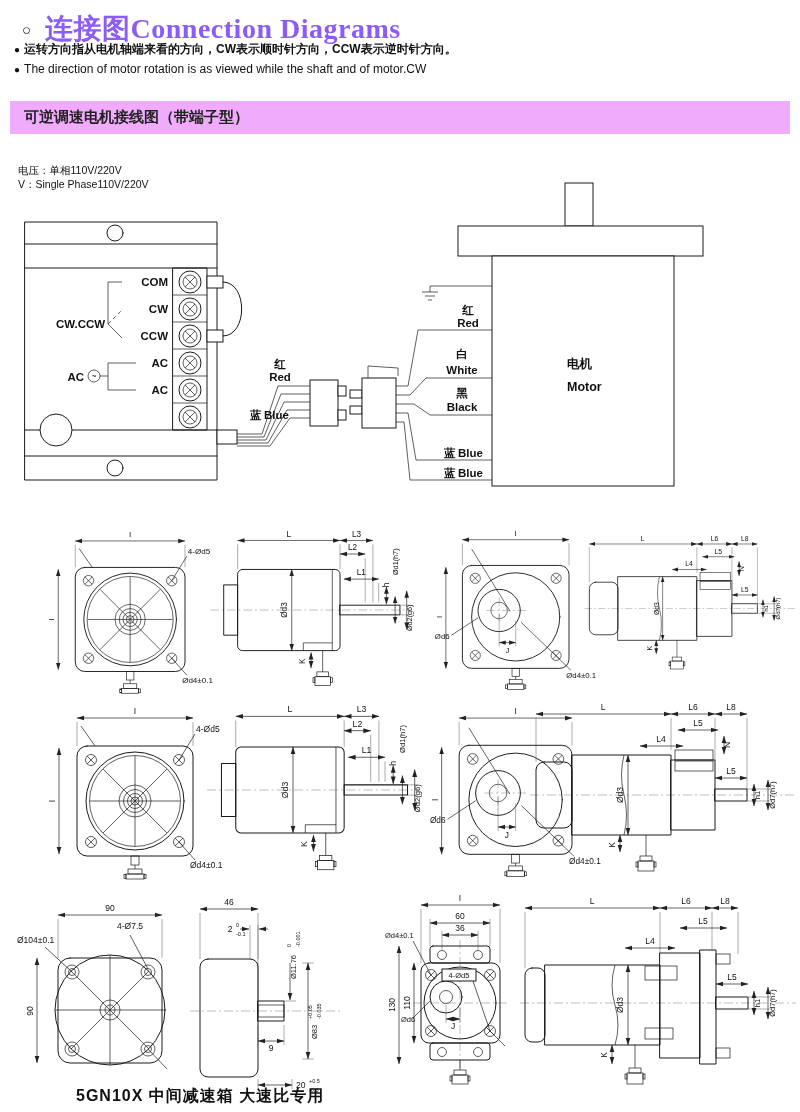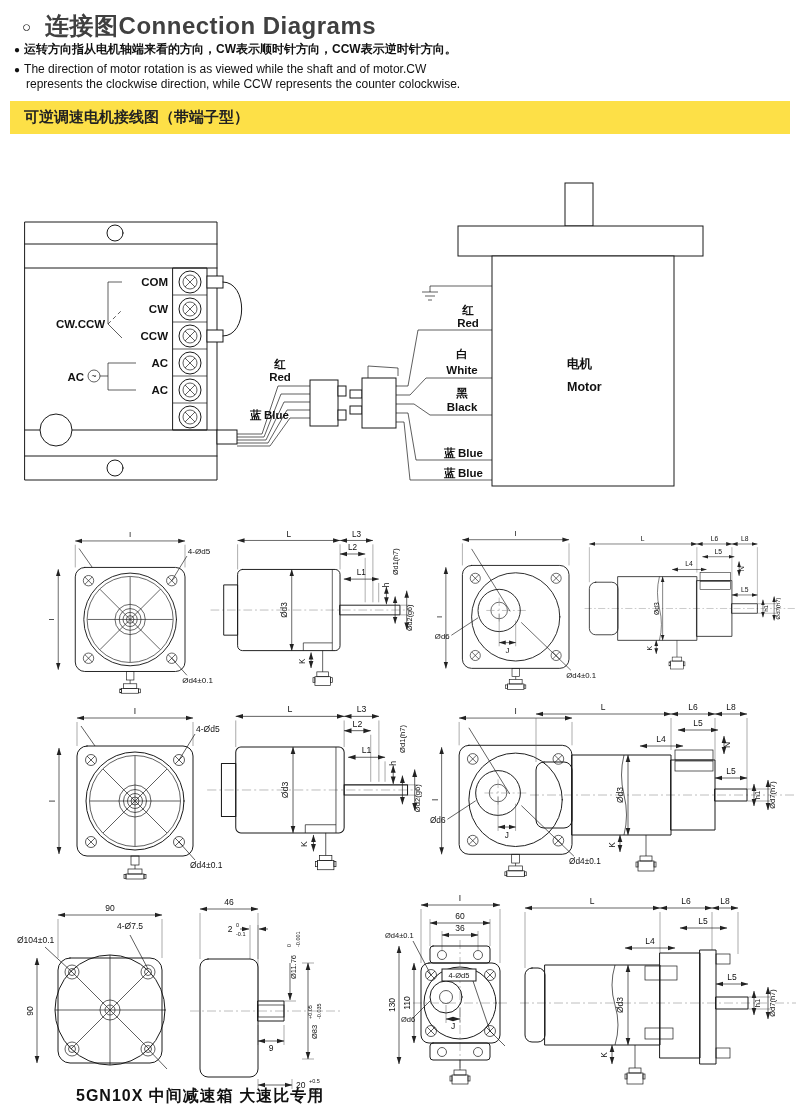--- a/index.html
+++ b/index.html
@@ -1,21 +1,21 @@
 <!DOCTYPE html>
 <html><head>
 <meta charset="utf-8">
 <style>
   html,body{margin:0;padding:0;background:#fff;}
   .page{position:relative;width:800px;height:1112px;background:#fff;overflow:hidden;
         font-family:"Liberation Sans","DejaVu Sans",sans-serif;color:#111;}
   .abs{position:absolute;}
   .title-row{left:22px;top:10px;display:flex;align-items:center;gap:14px;}
   .title-circle{font-size:15px;color:#222;}
-  .page-title{font-size:24px;font-weight:bold;letter-spacing:.5px;color:#404040;}
+  .page-title{font-size:28px;font-weight:bold;letter-spacing:.5px;color:#8b5cf6;font-family:Liberation Serif, serif;}
   .note{left:14px;font-size:12px;line-height:15px;color:#111;display:flex;gap:4px;}
   .note .b{font-size:10px;line-height:15px;}
   .note-zh{top:42px;font-weight:bold;}
   .note-en1{top:62px;}
   .note-en2{top:77px;padding-left:12px;}
   .banner{left:10px;top:101px;width:766px;padding:7px 0 7px 14px;background:#f8d8d4;}
   .banner .zh{font-size:15px;font-weight:bold;color:#222;}
   .banner .en{font-size:13.5px;color:#222;margin-top:2px;}
   .voltage{left:18px;top:163px;font-size:10.5px;line-height:14px;color:#111;}
   .caption{left:76px;top:1086px;font-size:16px;font-weight:bold;letter-spacing:1px;color:#111;}
@@ -43,28 +43,29 @@
     <span class="page-title">连接图Connection Diagrams</span>
   </div>
   <div class="abs note note-zh">
     <span class="b">●</span>
     <span>运转方向指从电机轴端来看的方向，CW表示顺时针方向，CCW表示逆时针方向。</span>
   </div>
   <div class="abs note note-en1">
     <span class="b">●</span>
     <span>The direction of motor rotation is as viewed while the shaft and of motor.CW</span>
   </div>
-  <div class="abs note note-en2">
-    <span>represents the clockwise direction, while CCW represents the counter colockwise.</span>
-  </div>
-
-  <div class="abs banner" style="background: #fde047;">
+
+  <div class="abs banner" style="background: #f0abfc;">
     <div class="zh">可逆调速电机接线图（带端子型）</div>
   </div>
 
+  <div class="abs voltage">
+    <div>电压：单相110V/220V</div>
+    <div>V：Single Phase110V/220V</div>
+  </div>
 
   <svg class="abs" style="left:10px;top:178px" width="780" height="335" viewBox="0 0 780 335">
     <defs>
       <marker id="arw" markerWidth="8" markerHeight="7" refX="7.2" refY="3" orient="auto-start-reverse" markerUnits="userSpaceOnUse">
         <path d="M0,0.6 L7.5,3 L0,5.4 z" fill="#222"></path>
       </marker>
       <pattern id="hp" width="4" height="4" patternUnits="userSpaceOnUse">
         <path d="M0,4 L4,0" stroke="#333" stroke-width="0.7"></path>
       </pattern>
 

